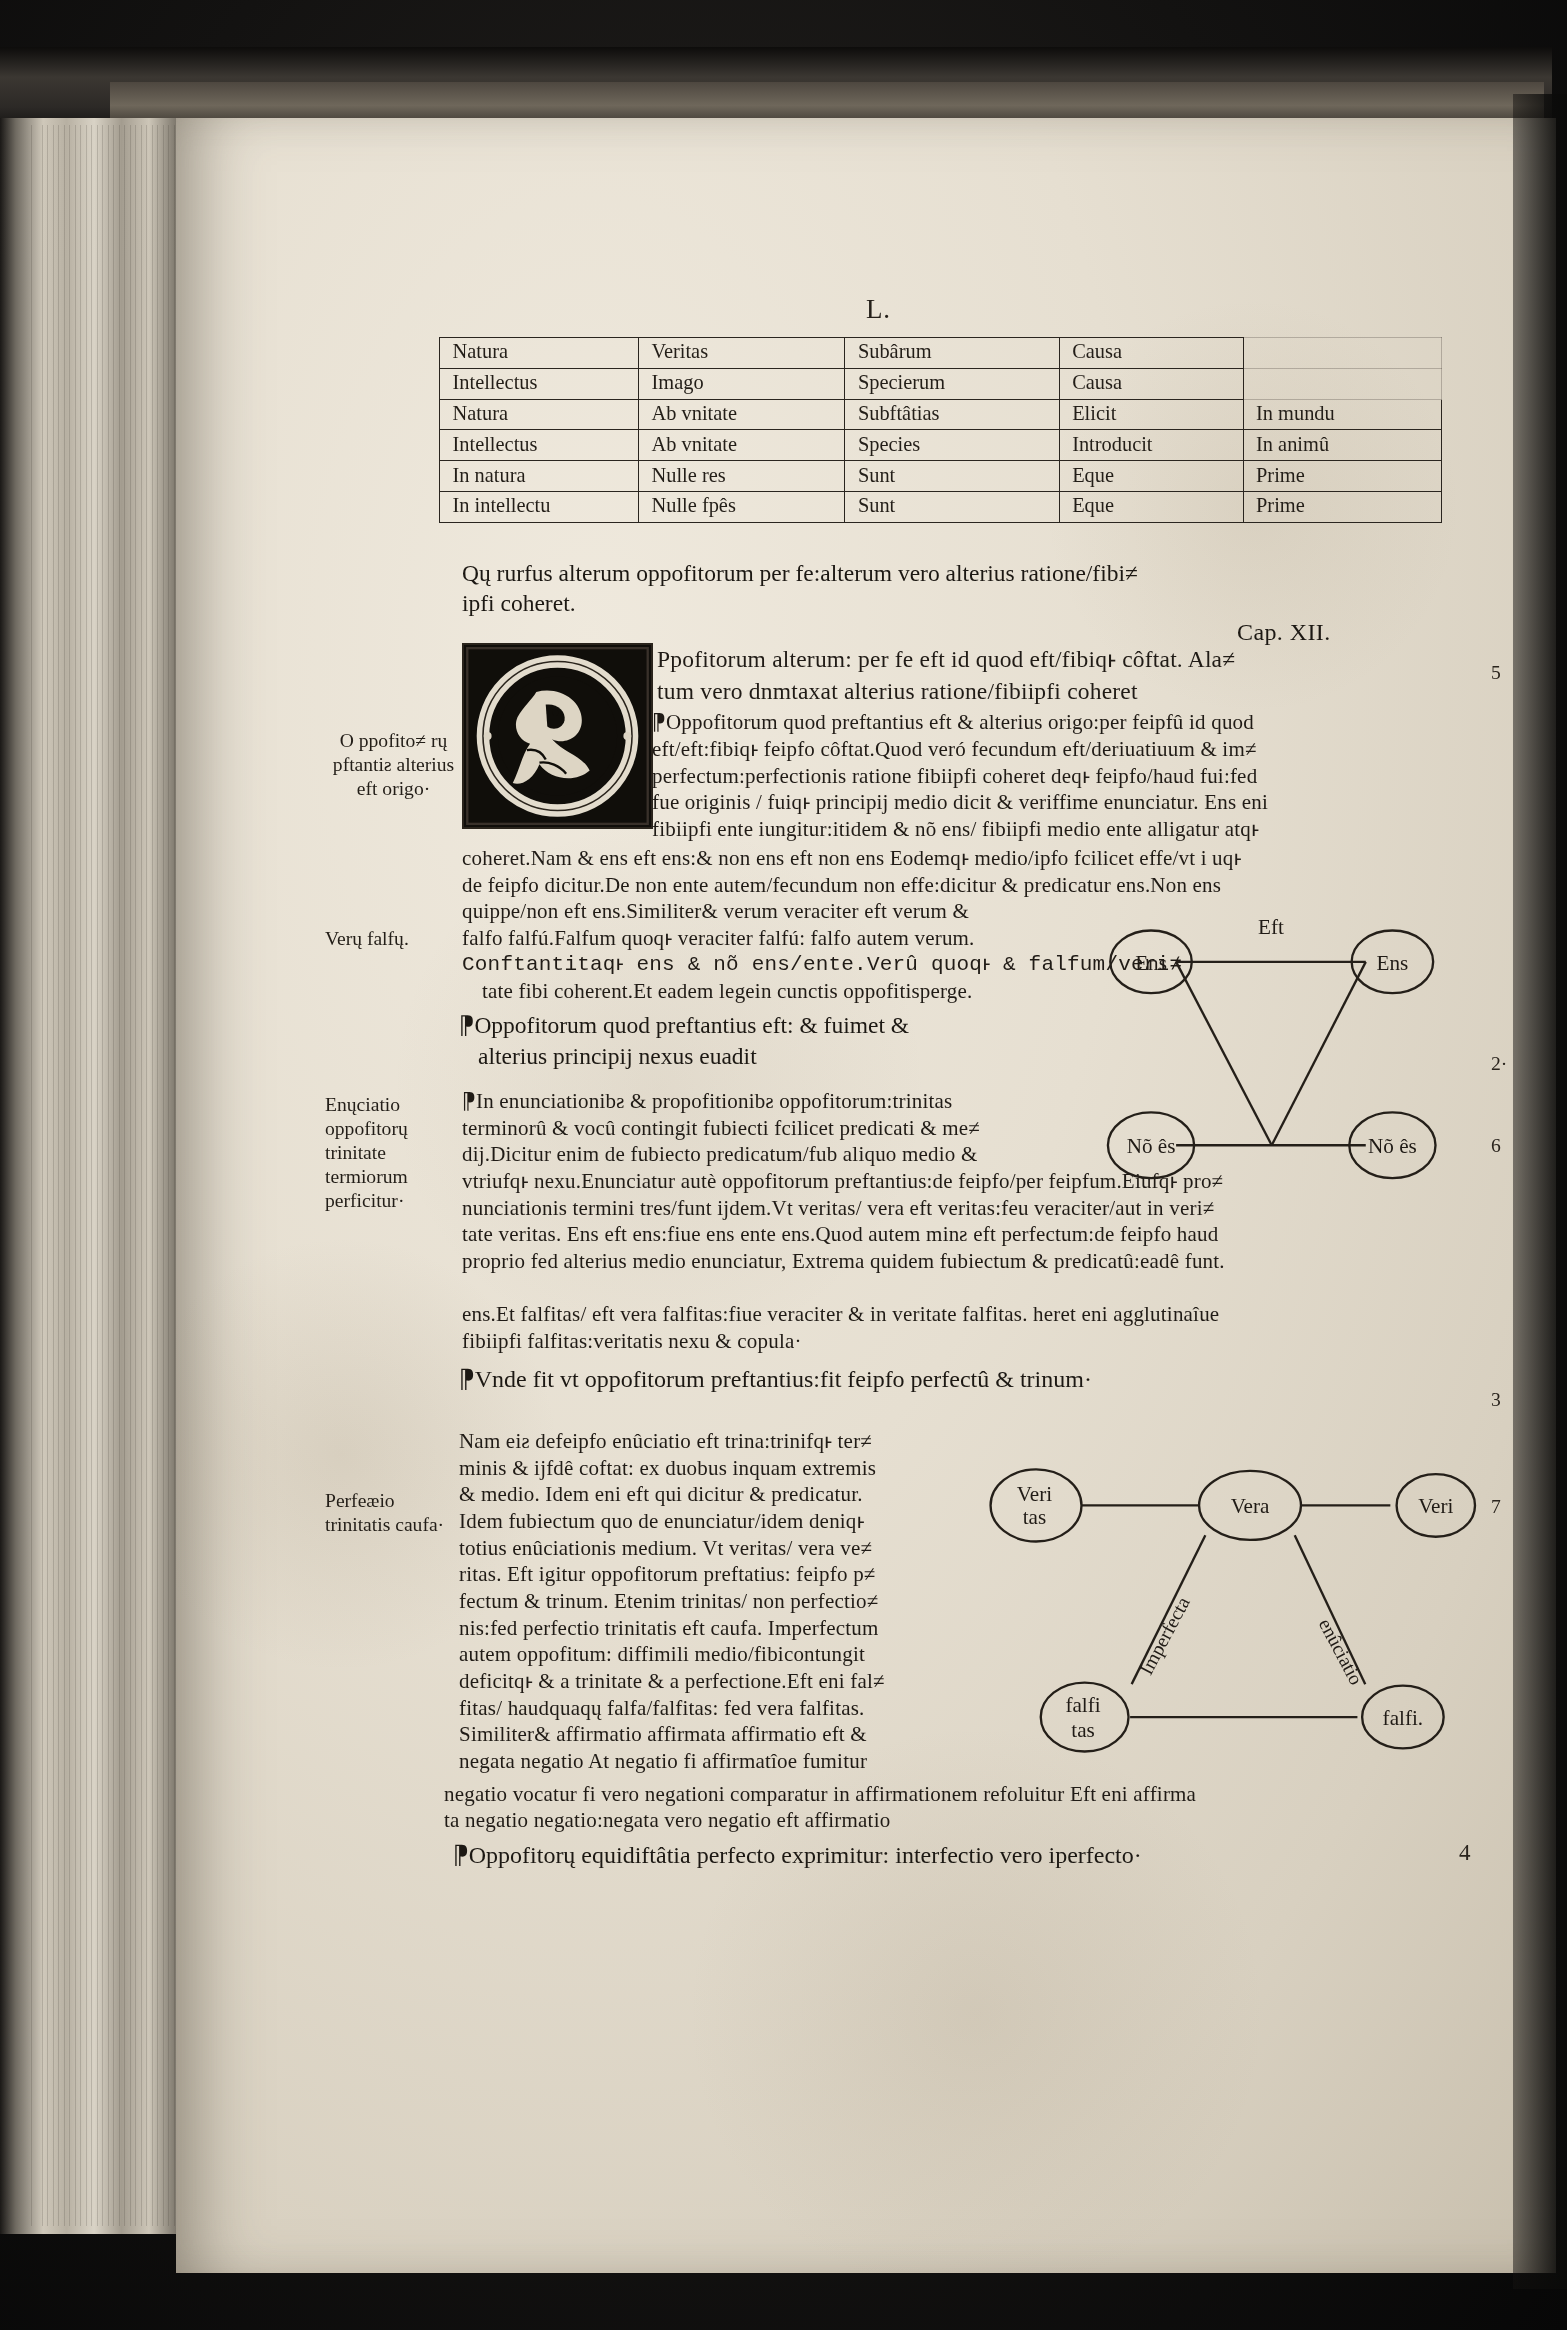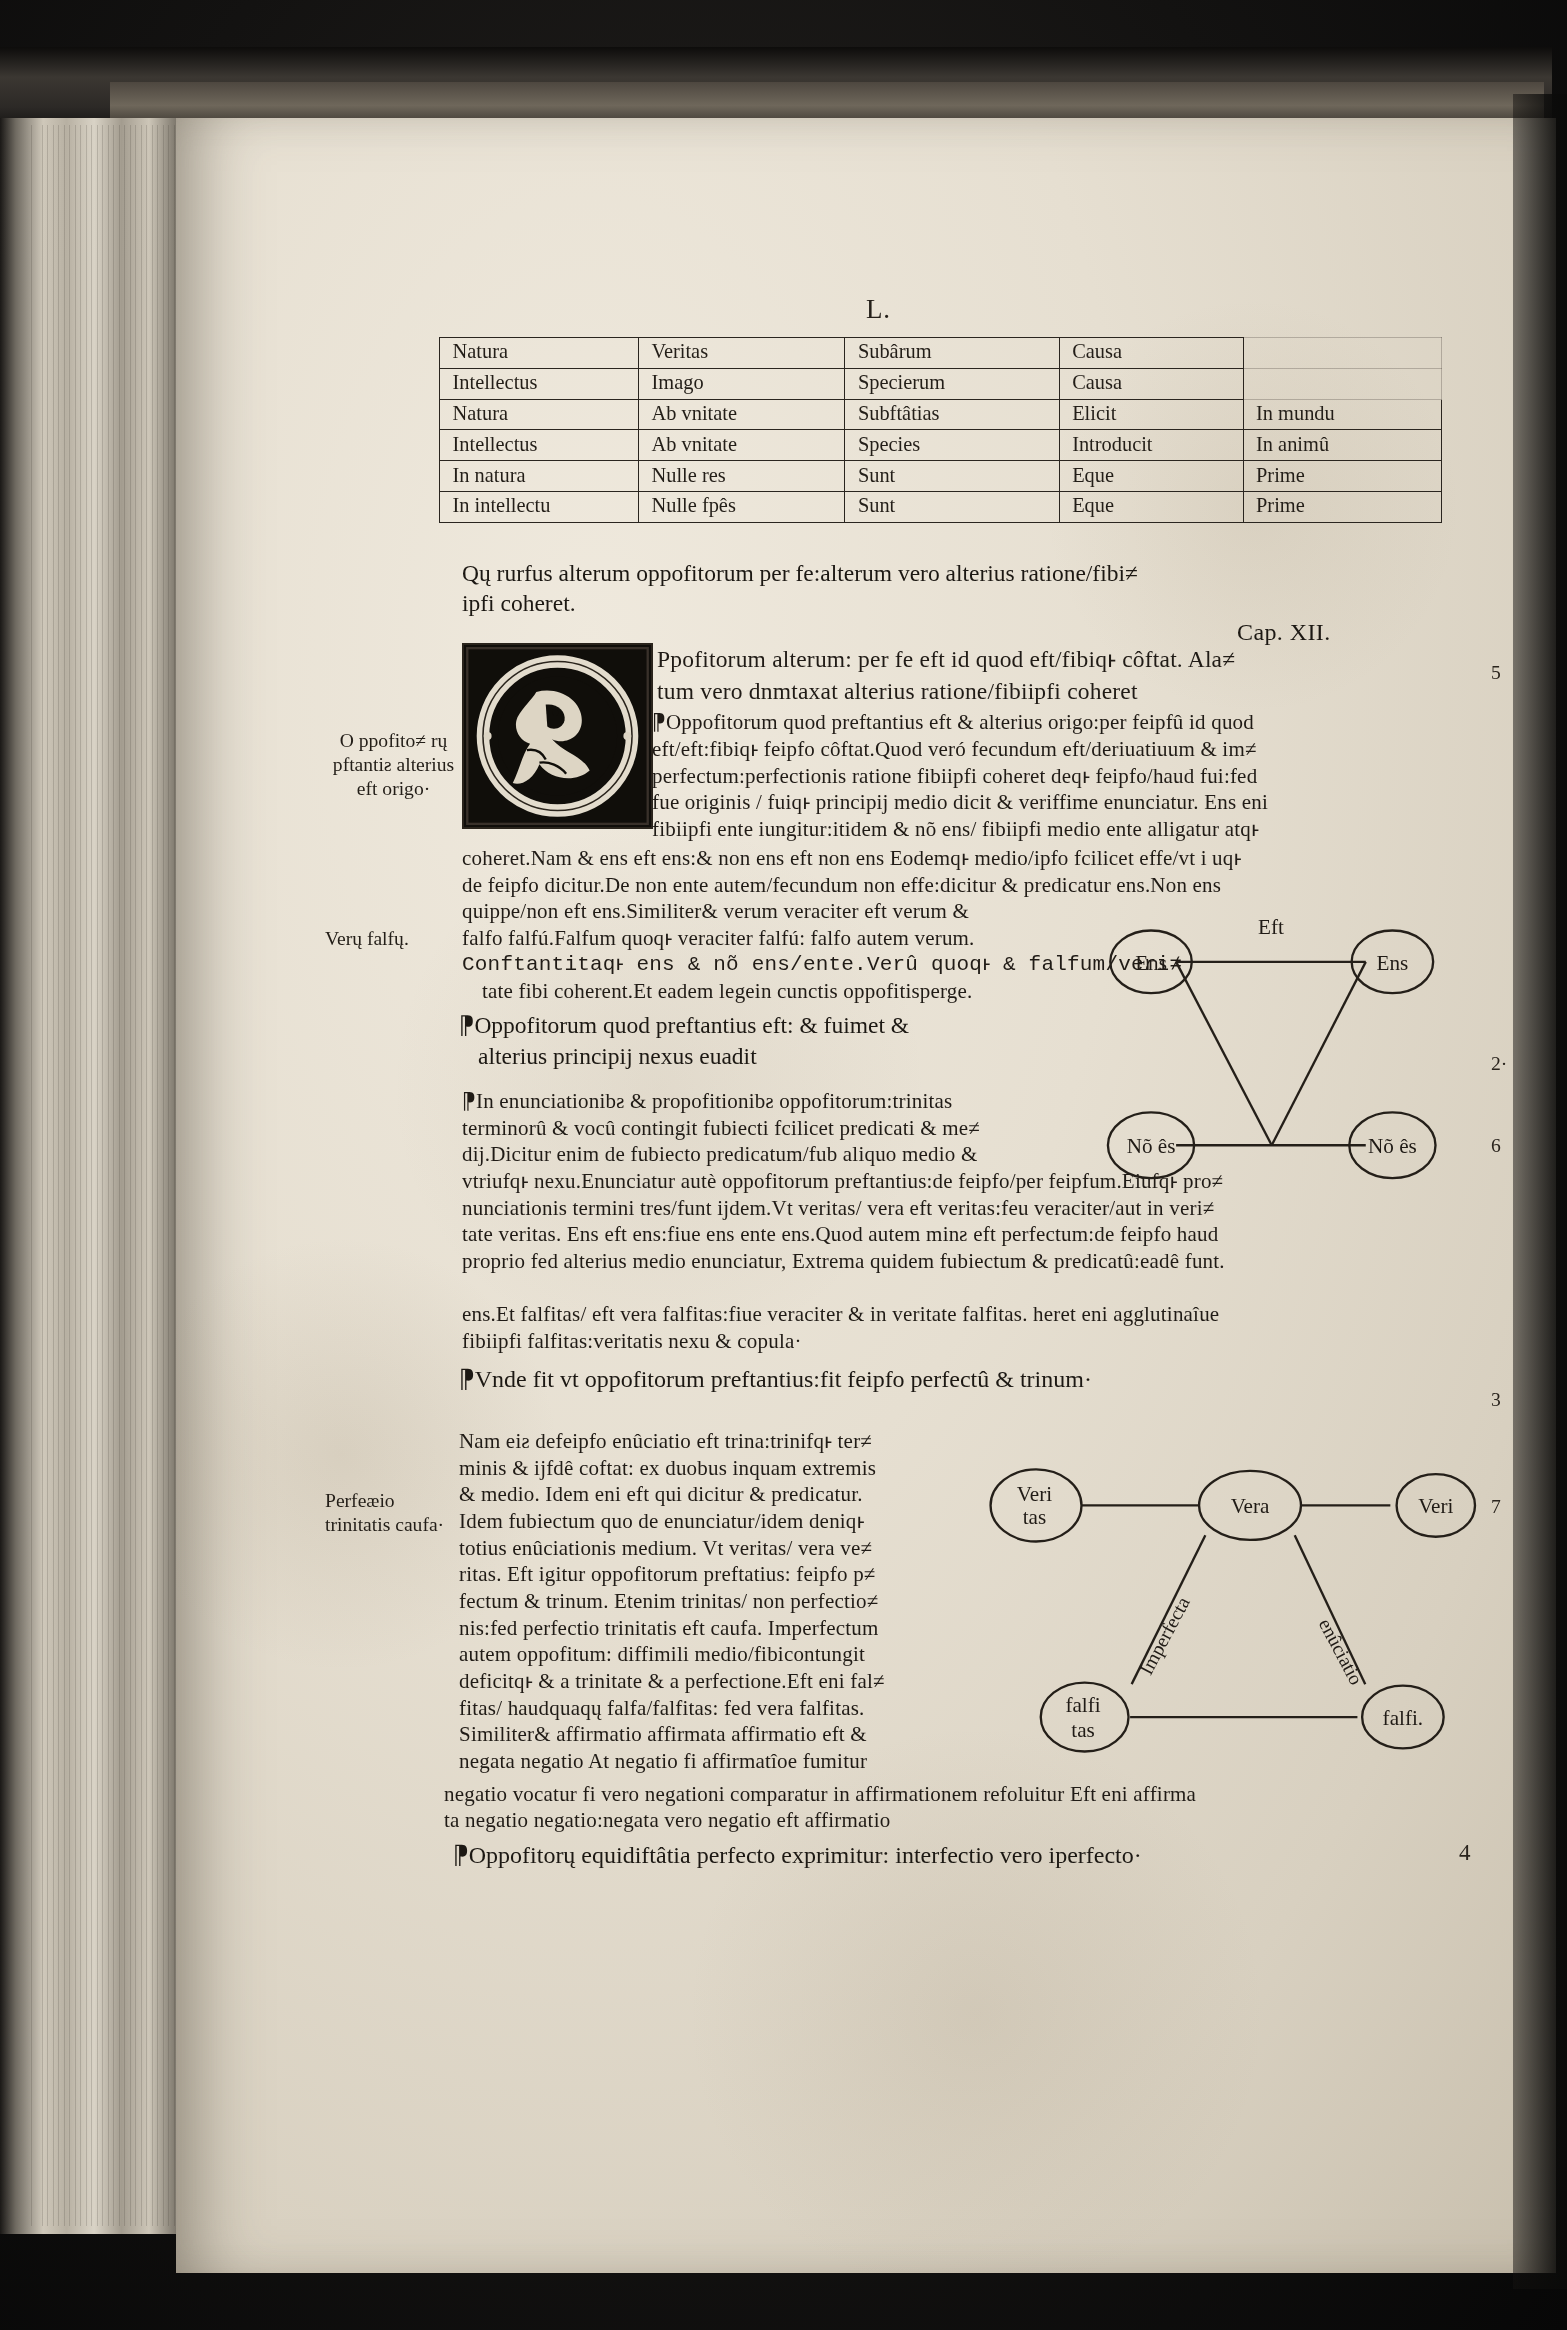--- a/index.html
+++ b/index.html
@@ -299,20 +299,21 @@
 
   <div class="margin-note" style="top:927px;">Verų falfų.</div>
 
   <div class="line" style="left:462px; top:925px;">falfo falfú.Falfum quoqͱ veraciter falfú: falfo autem verum.</div>
   <div class="line" style="left:462px; top:952px;font-family:Liberation Mono, monospace;">Conftantitaqͱ ens &amp; nõ ens/ente.Verû quoqͱ &amp; falfum/veri≠</div>
   <div class="line" style="left:482px; top:978px;">tate fibi coherent.Et eadem legein cunctis oppofitisperge.</div>
 
   <div class="heading-lg" style="left:459px; top:1010px;">⁋Oppofitorum quod preftantius eft: &amp; fuimet &amp;</div>
   <div class="heading-lg" style="left:478px; top:1041px;">alterius principij nexus euadit</div>
 
+  <div class="margin-note" style="top:1093px;">Enųciatio oppofitorų trinitate termiorum perficitur·</div>
 
   <div class="line" style="left:462px; top:1088px;">⁋In enunciationibƨ &amp; propofitionibƨ oppofitorum:trinitas</div>
   <div class="line" style="left:462px; top:1115px;">terminorû &amp; vocû contingit fubiecti fcilicet predicati &amp; me≠</div>
   <div class="line" style="left:462px; top:1141px;">dij.Dicitur enim de fubiecto predicatum/fub aliquo medio &amp;</div>
   <div class="line" style="left:462px; top:1168px;">vtriufqͱ nexu.Enunciatur autè oppofitorum preftantius:de feipfo/per feipfum.Eiufqͱ pro≠</div>
 
   <div class="line" style="left:462px; top:1195px;">nunciationis termini tres/funt ijdem.Vt veritas/ vera eft veritas:feu veraciter/aut in veri≠</div>
   <div class="line" style="left:462px; top:1221px;">tate veritas. Ens eft ens:fiue ens ente ens.Quod autem minƨ eft perfectum:de feipfo haud</div>
   <div class="line" style="left:462px; top:1248px;">proprio fed alterius medio enunciatur, Extrema quidem fubiectum &amp; predicatû:eadê funt.</div>
   <div class="line" style="left:462px; top:1301px;">ens.Et falfitas/ eft vera falfitas:fiue veraciter &amp; in veritate falfitas. heret eni agglutinaîue</div>

